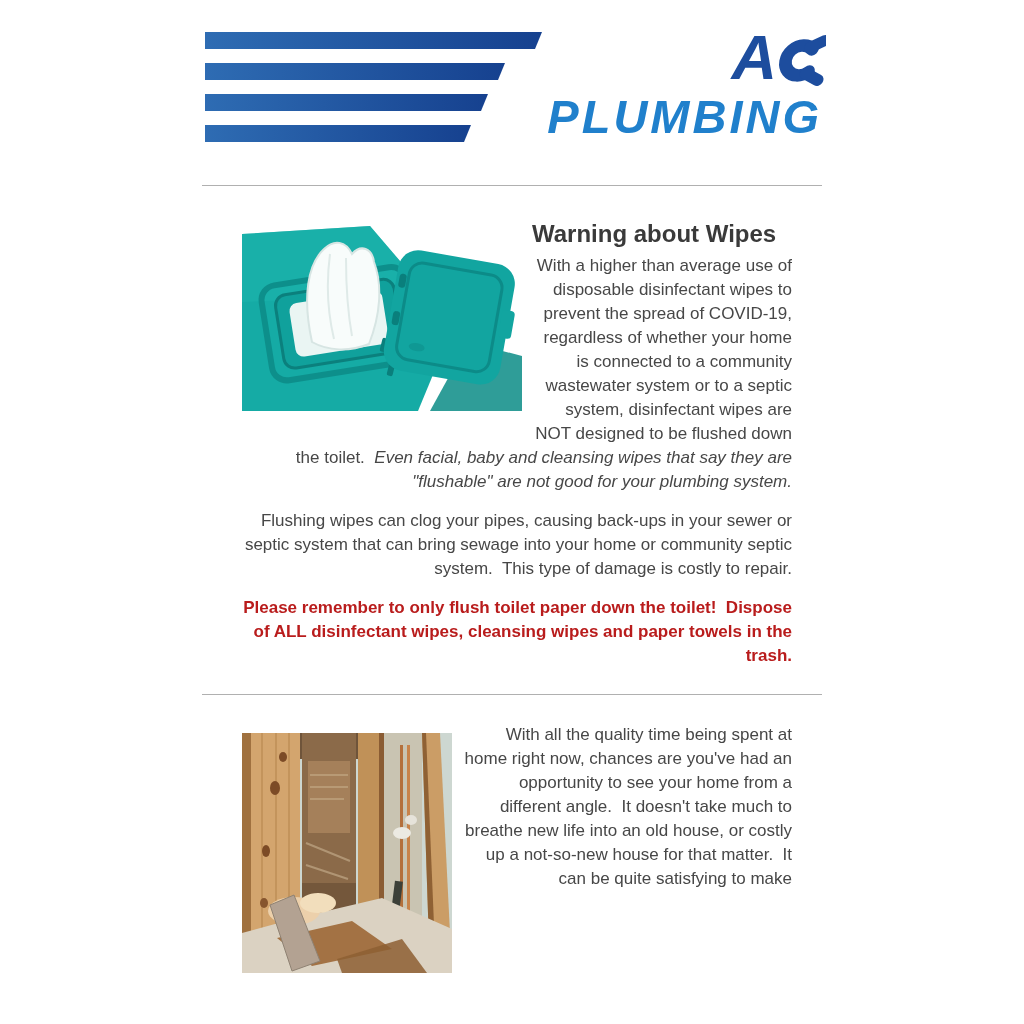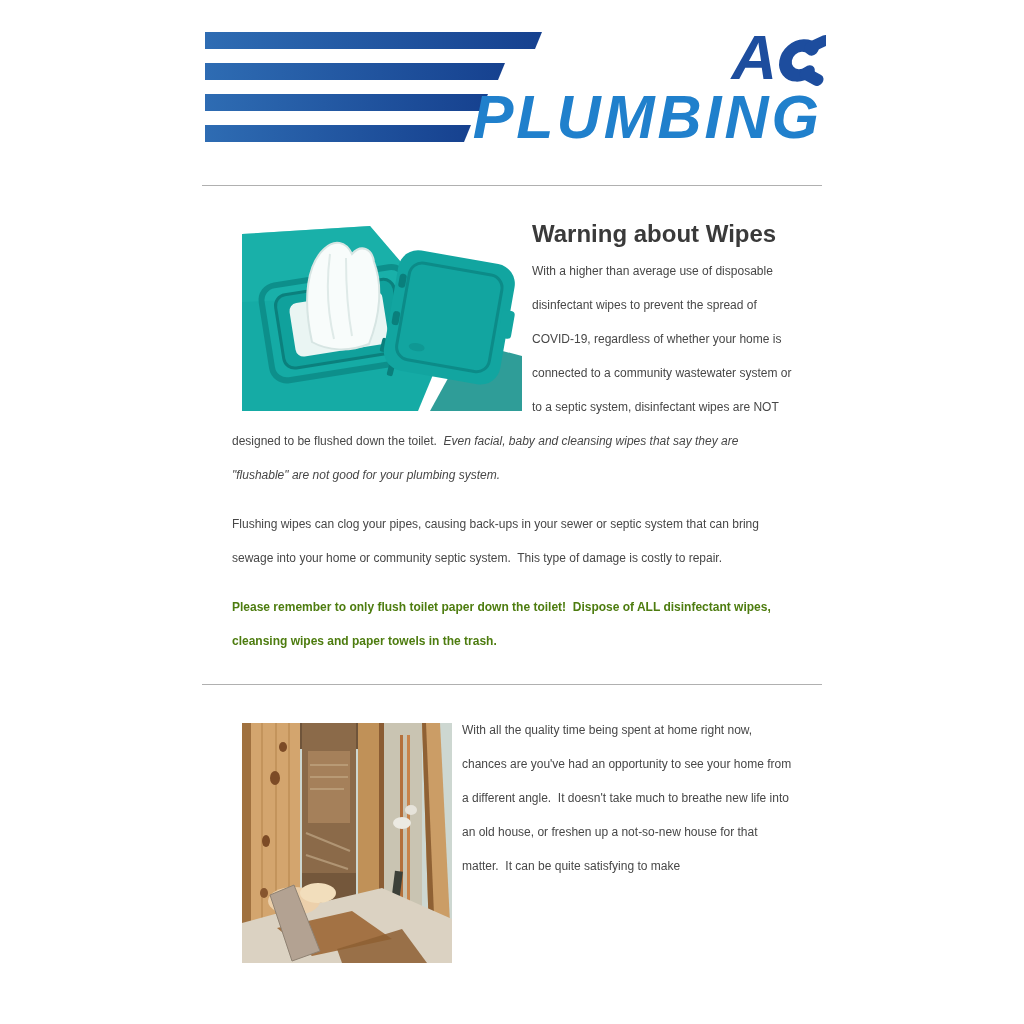--- a/index.html
+++ b/index.html
@@ -28,39 +28,39 @@
     text-align: right; font-style: italic; font-weight: bold;
   }
   .logo-line1 {
     display: flex; justify-content: flex-end; align-items: center;
     height: 66px; font-size: 56px; letter-spacing: 1px; color: #1d4d9e;
     line-height: 66px;
   }
   .big-a { font-size: 63px; }
   .wrench { margin: 6px -4px 0 -2px; }
   .logo-line2 {
-    font-size: 61px; line-height: 50px; height: 50px;
+    font-size: 47px; line-height: 50px; height: 50px;
     letter-spacing: 3px; color: #2080cc; margin-top: 2px;
   }
 
   
   hr.divider { border: 0; border-top: 1px solid #b0b0b0; margin: 0; }
 
   
   .story { padding: 28px 30px 26px; }
   .photo { float: left; margin: 10px 10px 12px 10px; display: block; }
   .story h2 {
     margin: 0; font-size: 24px; line-height: 40px;
     color: #3a3a3a; font-weight: bold;
   }
   .story p {
-    margin: 0 0 15px; font-size: 12px; line-height: 34px;
-    color: #474747; white-space: pre-wrap;
+    margin: 0 0 15px; font-size: 17px; line-height: 24px;
+    color: #474747; white-space: pre-wrap; text-align: right;
   }
-  .story p.bold { font-weight: bold; color: #4d7c0f; margin-bottom: 0; }
+  .story p.bold { font-weight: bold; color: #b91c1c; margin-bottom: 0; }
   .story p:last-child { margin-bottom: 0; }
   .story em { font-style: italic; }
 </style>
 </head>
 <body>
 
 <div class="content">
 
   <header class="logo-wrap">
     <div class="stripes">
@@ -160,16 +160,16 @@
 
       <polygon points="0,200 55,185 140,165 210,196 210,240 0,240" fill="#dbd2c2"></polygon>
       <polygon points="35,205 110,188 150,216 70,233" fill="#a37244"></polygon>
       <polygon points="95,226 160,206 185,240 100,240" fill="#8d5f33" opacity="0.85"></polygon>
 
       <ellipse cx="52" cy="178" rx="26" ry="14" fill="#ecd0ab"></ellipse>
       <ellipse cx="76" cy="170" rx="18" ry="10" fill="#f2debc"></ellipse>
       <polygon points="28,172 52,162 78,228 50,238" fill="#b3a292" stroke="#8f8273" stroke-width="1"></polygon>
     </svg>
 
-    <p>With all the quality time being spent at home right now, chances are you've had an opportunity to see your home from a different angle.  It doesn't take much to breathe new life into an old house, or freshen up a not-so-new house for that matter.  It can be quite satisfying to make</p>
+    <p>With all the quality time being spent at home right now, chances are you've had an opportunity to see your home from a different angle.  It doesn't take much to breathe new life into an old house, or costly up a not-so-new house for that matter.  It can be quite satisfying to make</p>
   </section>
 
 </div>
 
 </body></html>

